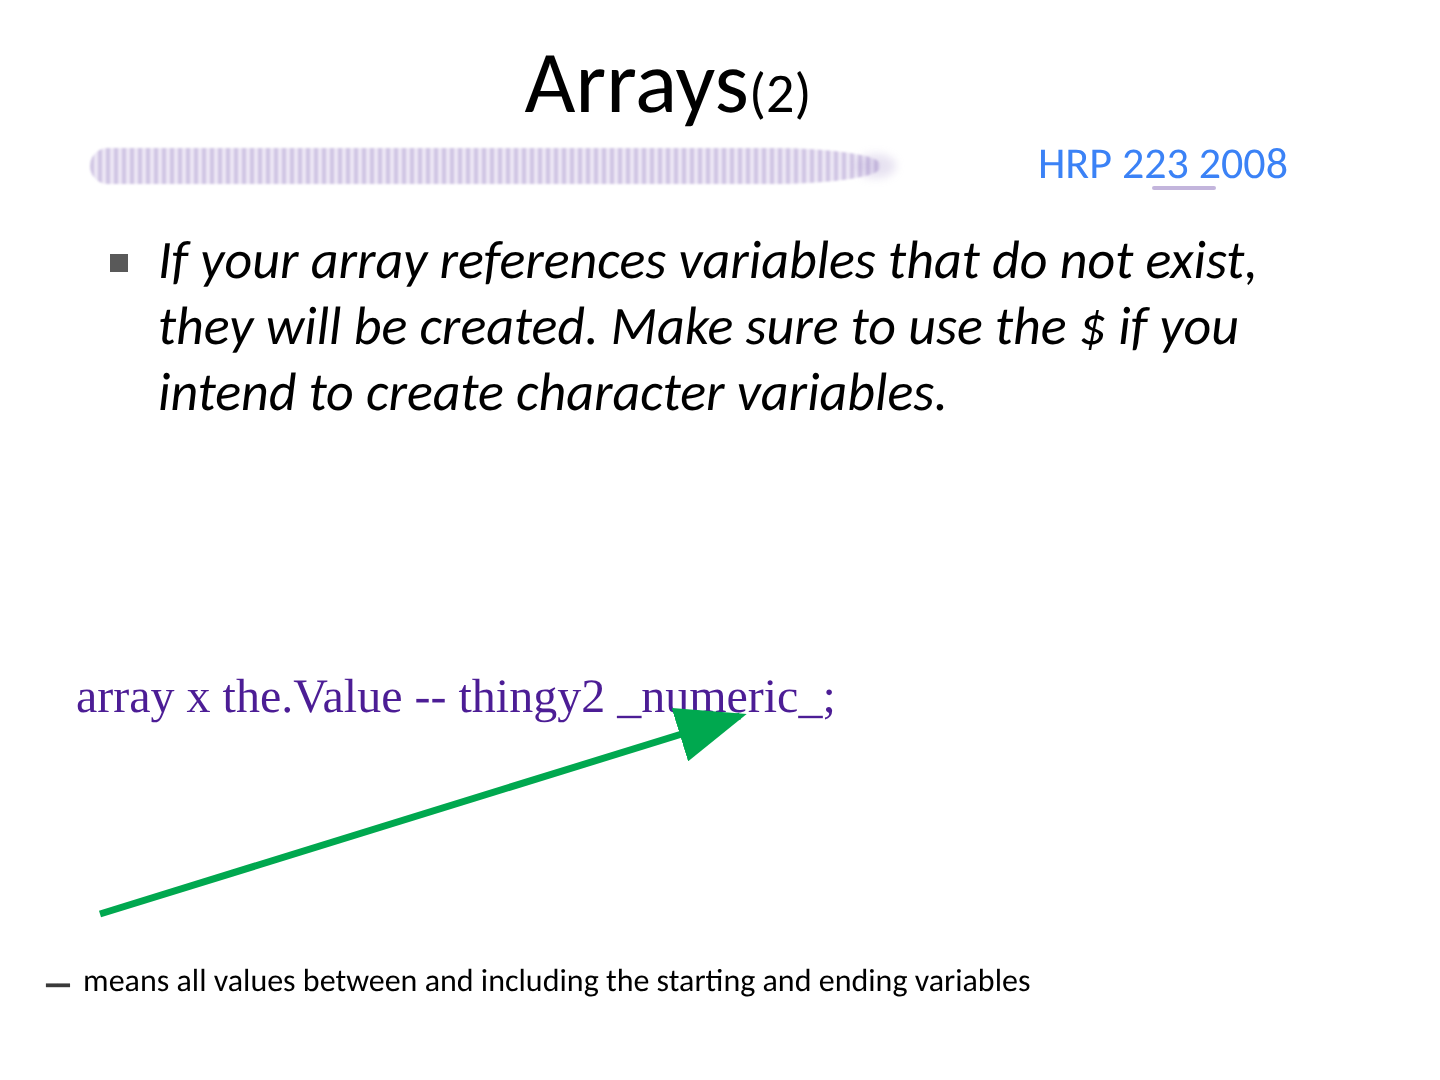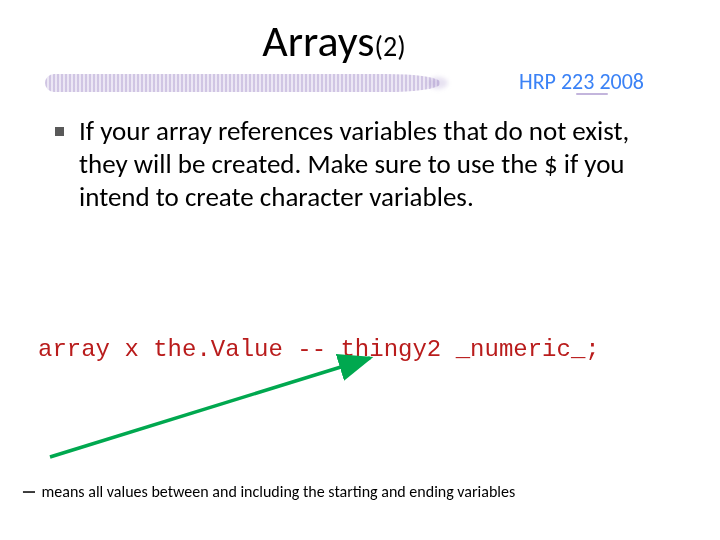--- a/index.html
+++ b/index.html
@@ -83,38 +83,39 @@
     margin: 0;
     padding: 0;
     list-style: none;
   }
   ul.body > li {
     position: relative;
     font-size: 27px;
     line-height: 1.22;
     padding-left: 24px;
     margin-bottom: 2px;
+    font-style: italic;
   }
   ul.body > li::before {
     content: "";
     position: absolute;
     left: 0;
     top: 12px;
     width: 9px;
     height: 9px;
     background: #595959;
   }
   .code {
     position: absolute;
     top: 336px;
     left: 38px;
     right: 20px;
-    font-family: Liberation Mono, monospace;
+    font-family: Liberation Serif, serif;
     font-size: 24px;
-    color: #b91c1c;
+    color: #4c1d95;
     white-space: nowrap;
   }
   .arrow-svg {
     position: absolute;
     top: 345px;
     left: 20px;
     width: 430px;
     height: 130px;
     overflow: visible;
     pointer-events: none;

